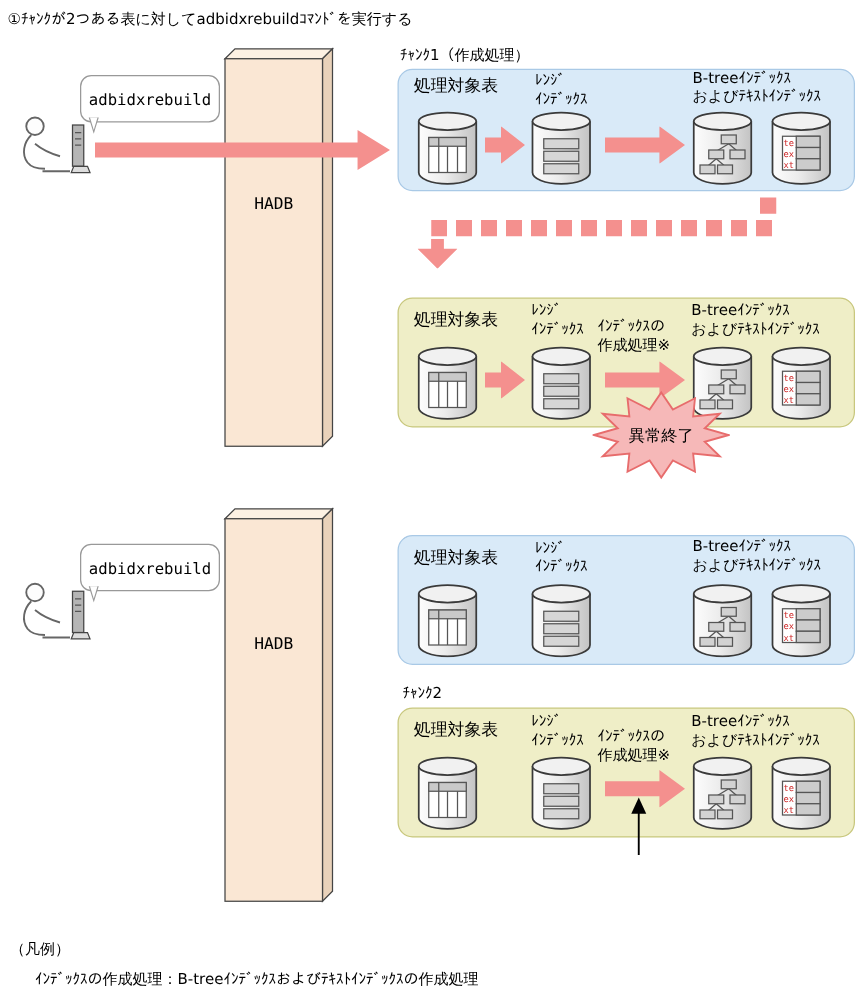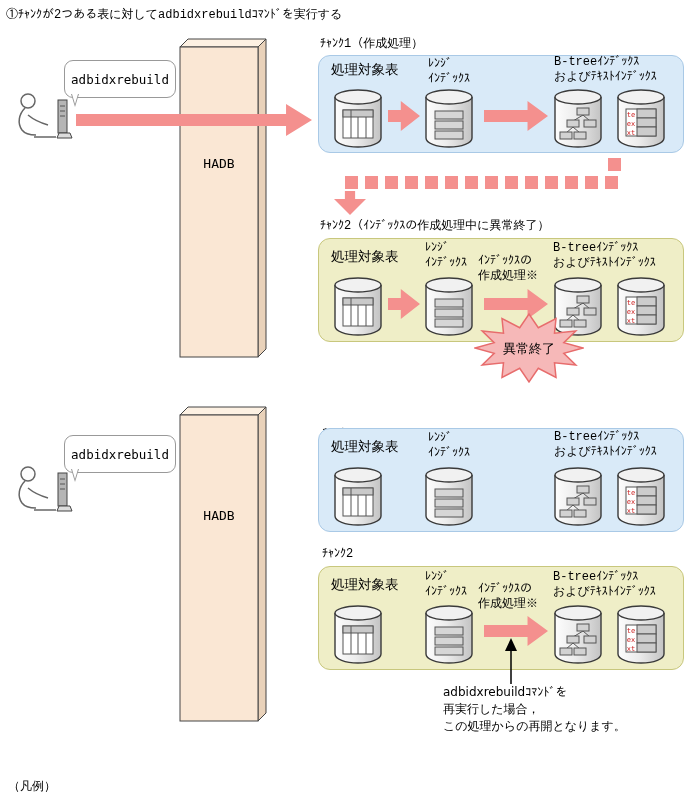--- a/index.html
+++ b/index.html
@@ -1,20 +1,20 @@
 <!DOCTYPE html>
 <html><head>
 <meta charset="utf-8">
 <style>
   * { margin:0; padding:0; box-sizing:border-box; }
   html,body { background:#fff; }
   body { font-family:"DejaVu Sans", sans-serif; color:#000; }
   #canvas { position:relative; width:691px; height:801px; background:#fff; overflow:hidden; }
   .abs { position:absolute; }
-  .t12 { font-size:12px; line-height:15px; white-space:nowrap;font-family:Liberation Mono, monospace; }
+  .t12 { font-size:12px; line-height:15px; white-space:nowrap; }
   .t13 { font-size:13.5px; line-height:16px; white-space:nowrap; }
 
   .panel { position:absolute; width:366px; border-radius:12px; }
   .panel.blue   { background:#d9eaf8; border:1px solid #a9c9e6; }
   .panel.yellow { background:#efeec7; border:1px solid #c8c77d; }
 
   .cyl { position:absolute; width:50px; height:60px;text-align:right; }
 
   .parrow { position:absolute; background:#f4908e; }
   .arrow-user { width:236px; height:32px;
@@ -142,21 +142,20 @@
     <text x="15" y="28.5" text-anchor="middle" font-size="7" fill="#cc2222" font-family="DejaVu Sans Mono, monospace">te</text>
     <text x="15" y="37.5" text-anchor="middle" font-size="7" fill="#cc2222" font-family="DejaVu Sans Mono, monospace">ex</text>
     <text x="15" y="46.5" text-anchor="middle" font-size="7" fill="#cc2222" font-family="DejaVu Sans Mono, monospace">xt</text>
   </svg>
 </div>
 
   <div class="dash-sq" style="left:608px; top:158px;"></div>
   <div class="dash-row" style="left:345px; top:176px;"></div>
   <div class="parrow arrow-down" style="left:334px; top:191px;"></div>
 
-  <div class="abs t12" style="left:320px; top:219px;">ﾁｬﾝｸ2（ｲﾝﾃﾞｯｸｽの作成処理中に異常終了）</div>
   <div class="panel yellow" style="left:318px; top:238px; height:104px;"></div>
   <div class="abs t13" style="left:331px; top:248px;">処理対象表</div>
   <div class="abs t12" style="left:425px; top:241px;">
     <div>ﾚﾝｼﾞ</div>
     <div>ｲﾝﾃﾞｯｸｽ</div>
   </div>
   <div class="abs t12" style="left:478px; top:254px;">
     <div>ｲﾝﾃﾞｯｸｽの</div>
     <div>作成処理※</div>
   </div>
@@ -365,21 +364,17 @@
     <text x="15" y="28.5" text-anchor="middle" font-size="7" fill="#cc2222" font-family="DejaVu Sans Mono, monospace">te</text>
     <text x="15" y="37.5" text-anchor="middle" font-size="7" fill="#cc2222" font-family="DejaVu Sans Mono, monospace">ex</text>
     <text x="15" y="46.5" text-anchor="middle" font-size="7" fill="#cc2222" font-family="DejaVu Sans Mono, monospace">xt</text>
   </svg>
 </div>
 
   <svg class="abs" style="left:501px; top:636px;" width="20" height="50" viewBox="0 0 20 50">
     <line x1="10" y1="13" x2="10" y2="48" stroke="#000" stroke-width="1.5"></line>
     <polygon points="10,2 4,15 16,15" fill="#000"></polygon>
   </svg>
-  <div class="abs ann" style="left:443px; top:684px;">
-    <div>adbidxrebuildｺﾏﾝﾄﾞを</div>
-    <div>再実行した場合，</div>
-    <div>この処理からの再開となります。</div>
-  </div>
-
-  <div class="abs t12" style="left:8px; top:752px;margin-top:28px;">（凡例）</div>
+
+  <div class="abs t12" style="left:8px; top:752px;">（凡例）</div>
+  <div class="abs t12" style="left:28px; top:776px;">ｲﾝﾃﾞｯｸｽの作成処理：B-treeｲﾝﾃﾞｯｸｽおよびﾃｷｽﾄｲﾝﾃﾞｯｸｽの作成処理</div>
 
 </div>
 
 </body></html>

